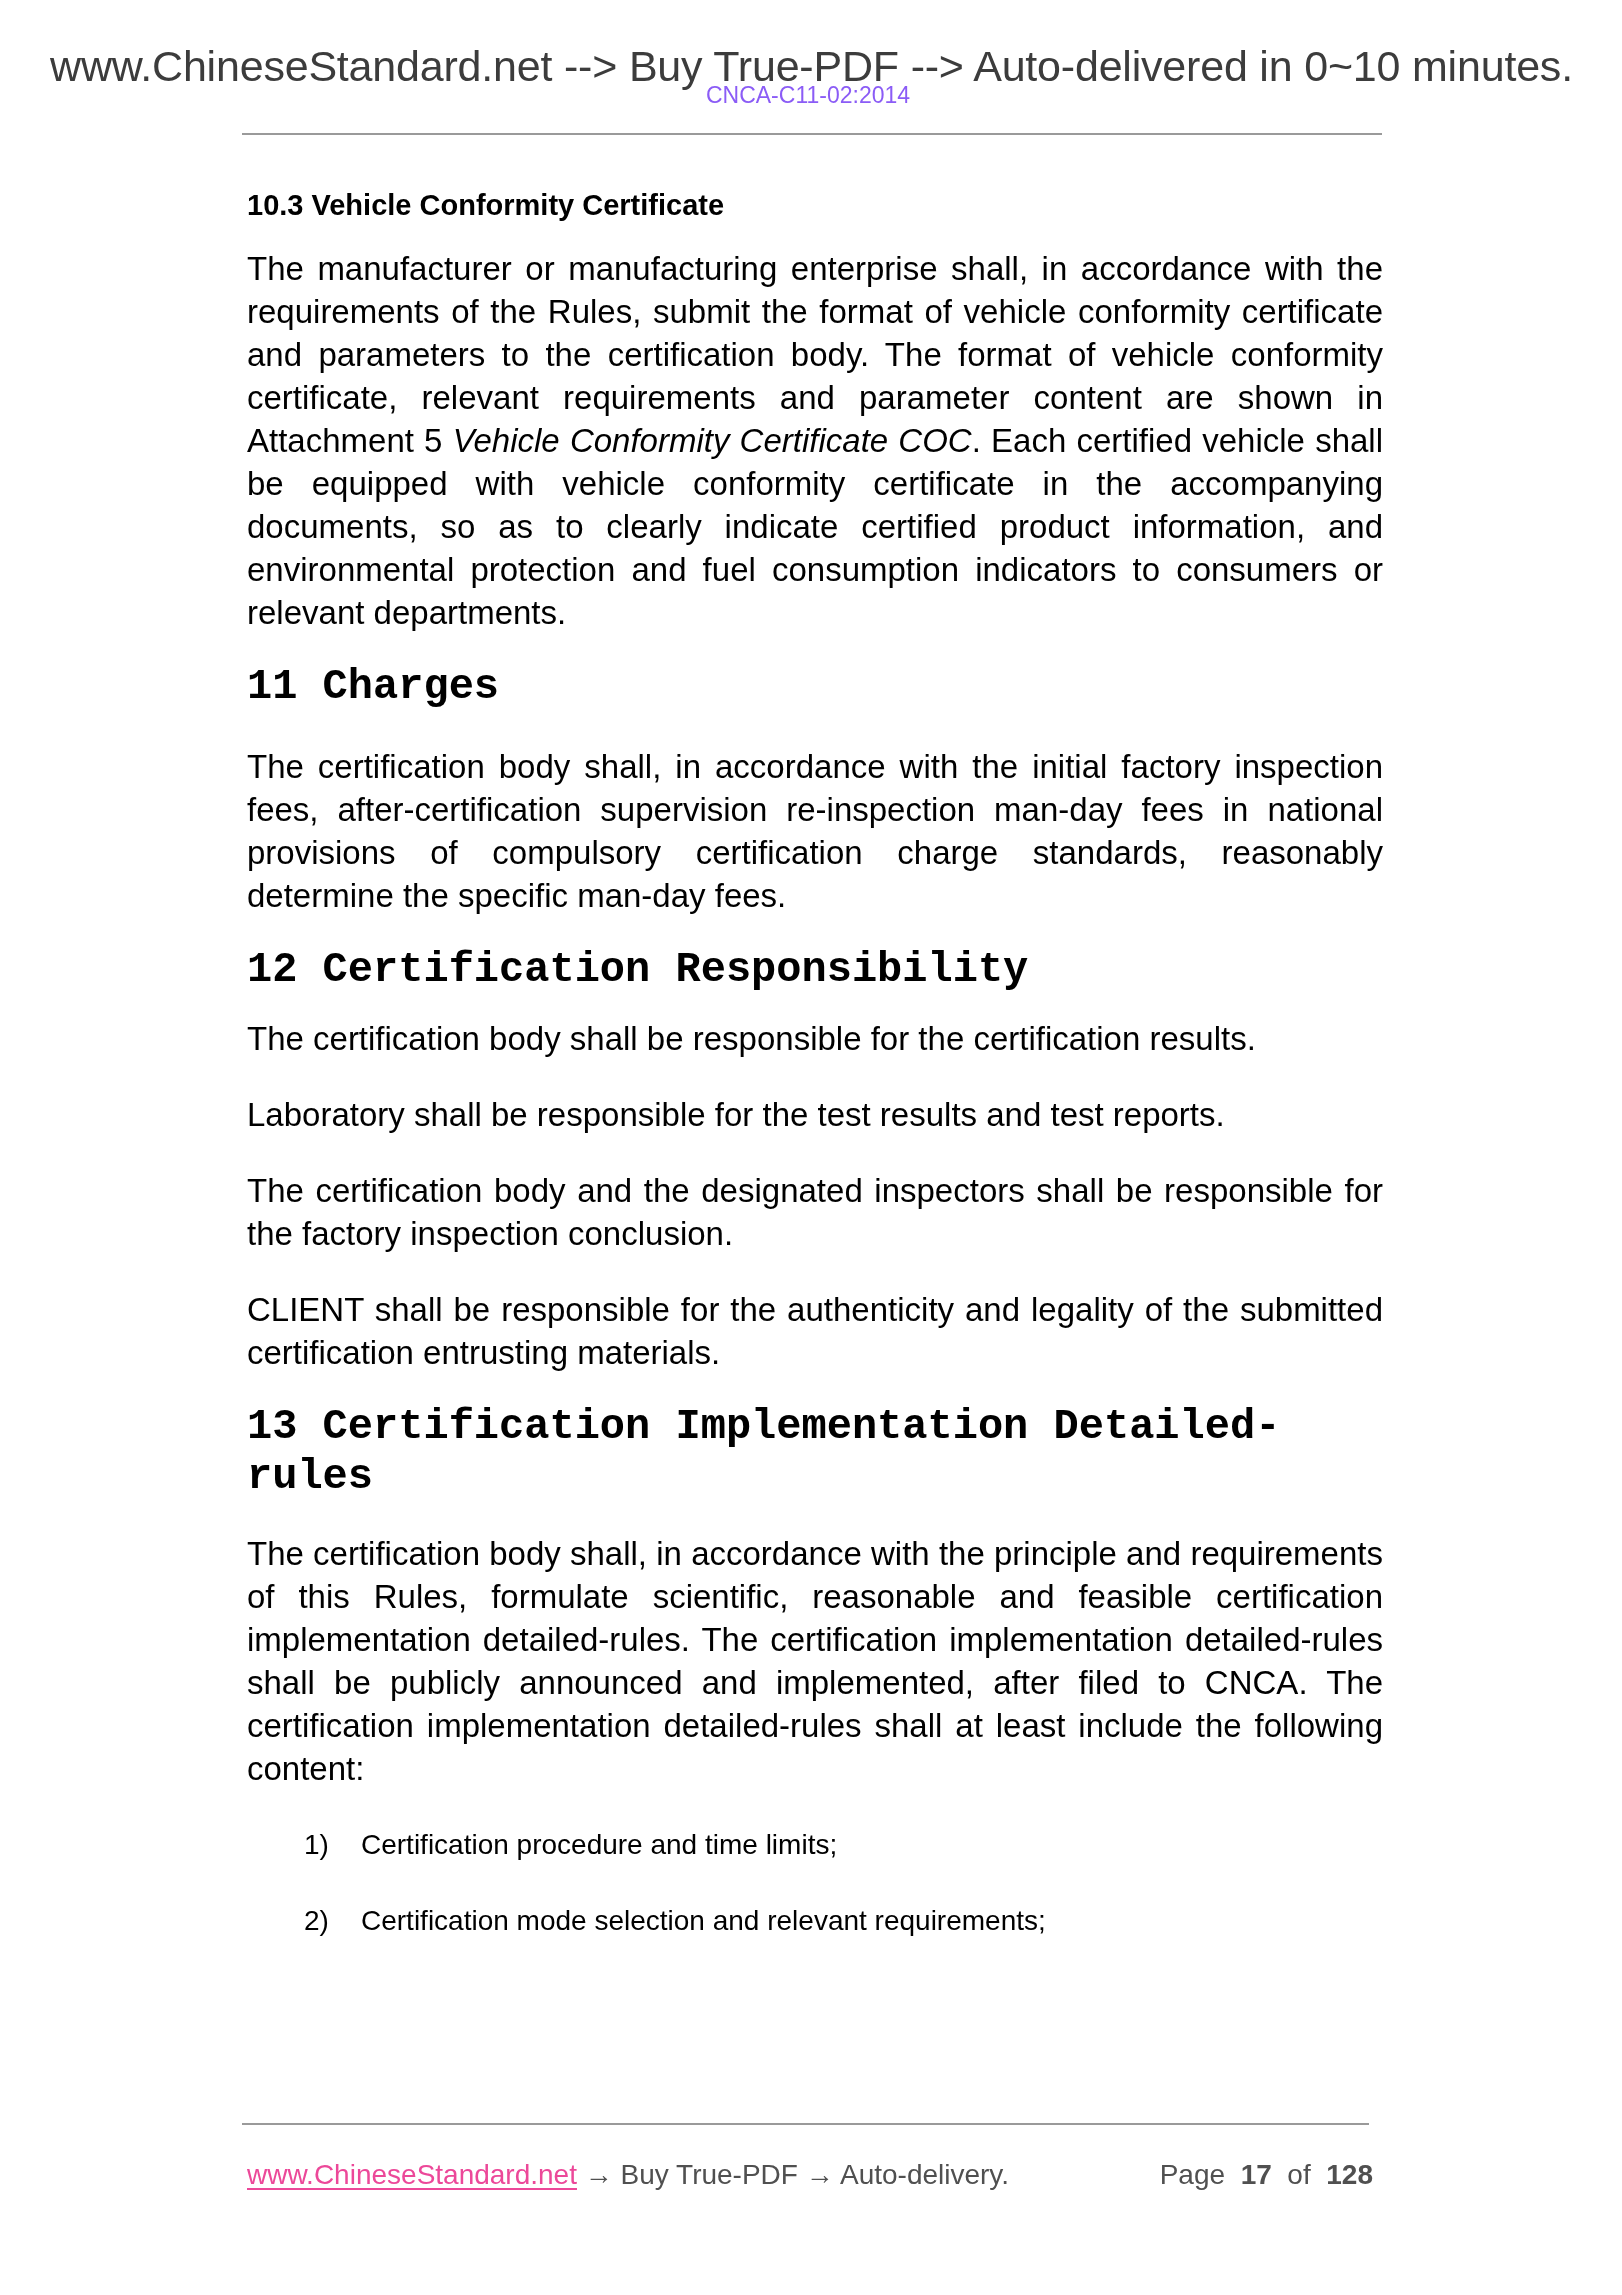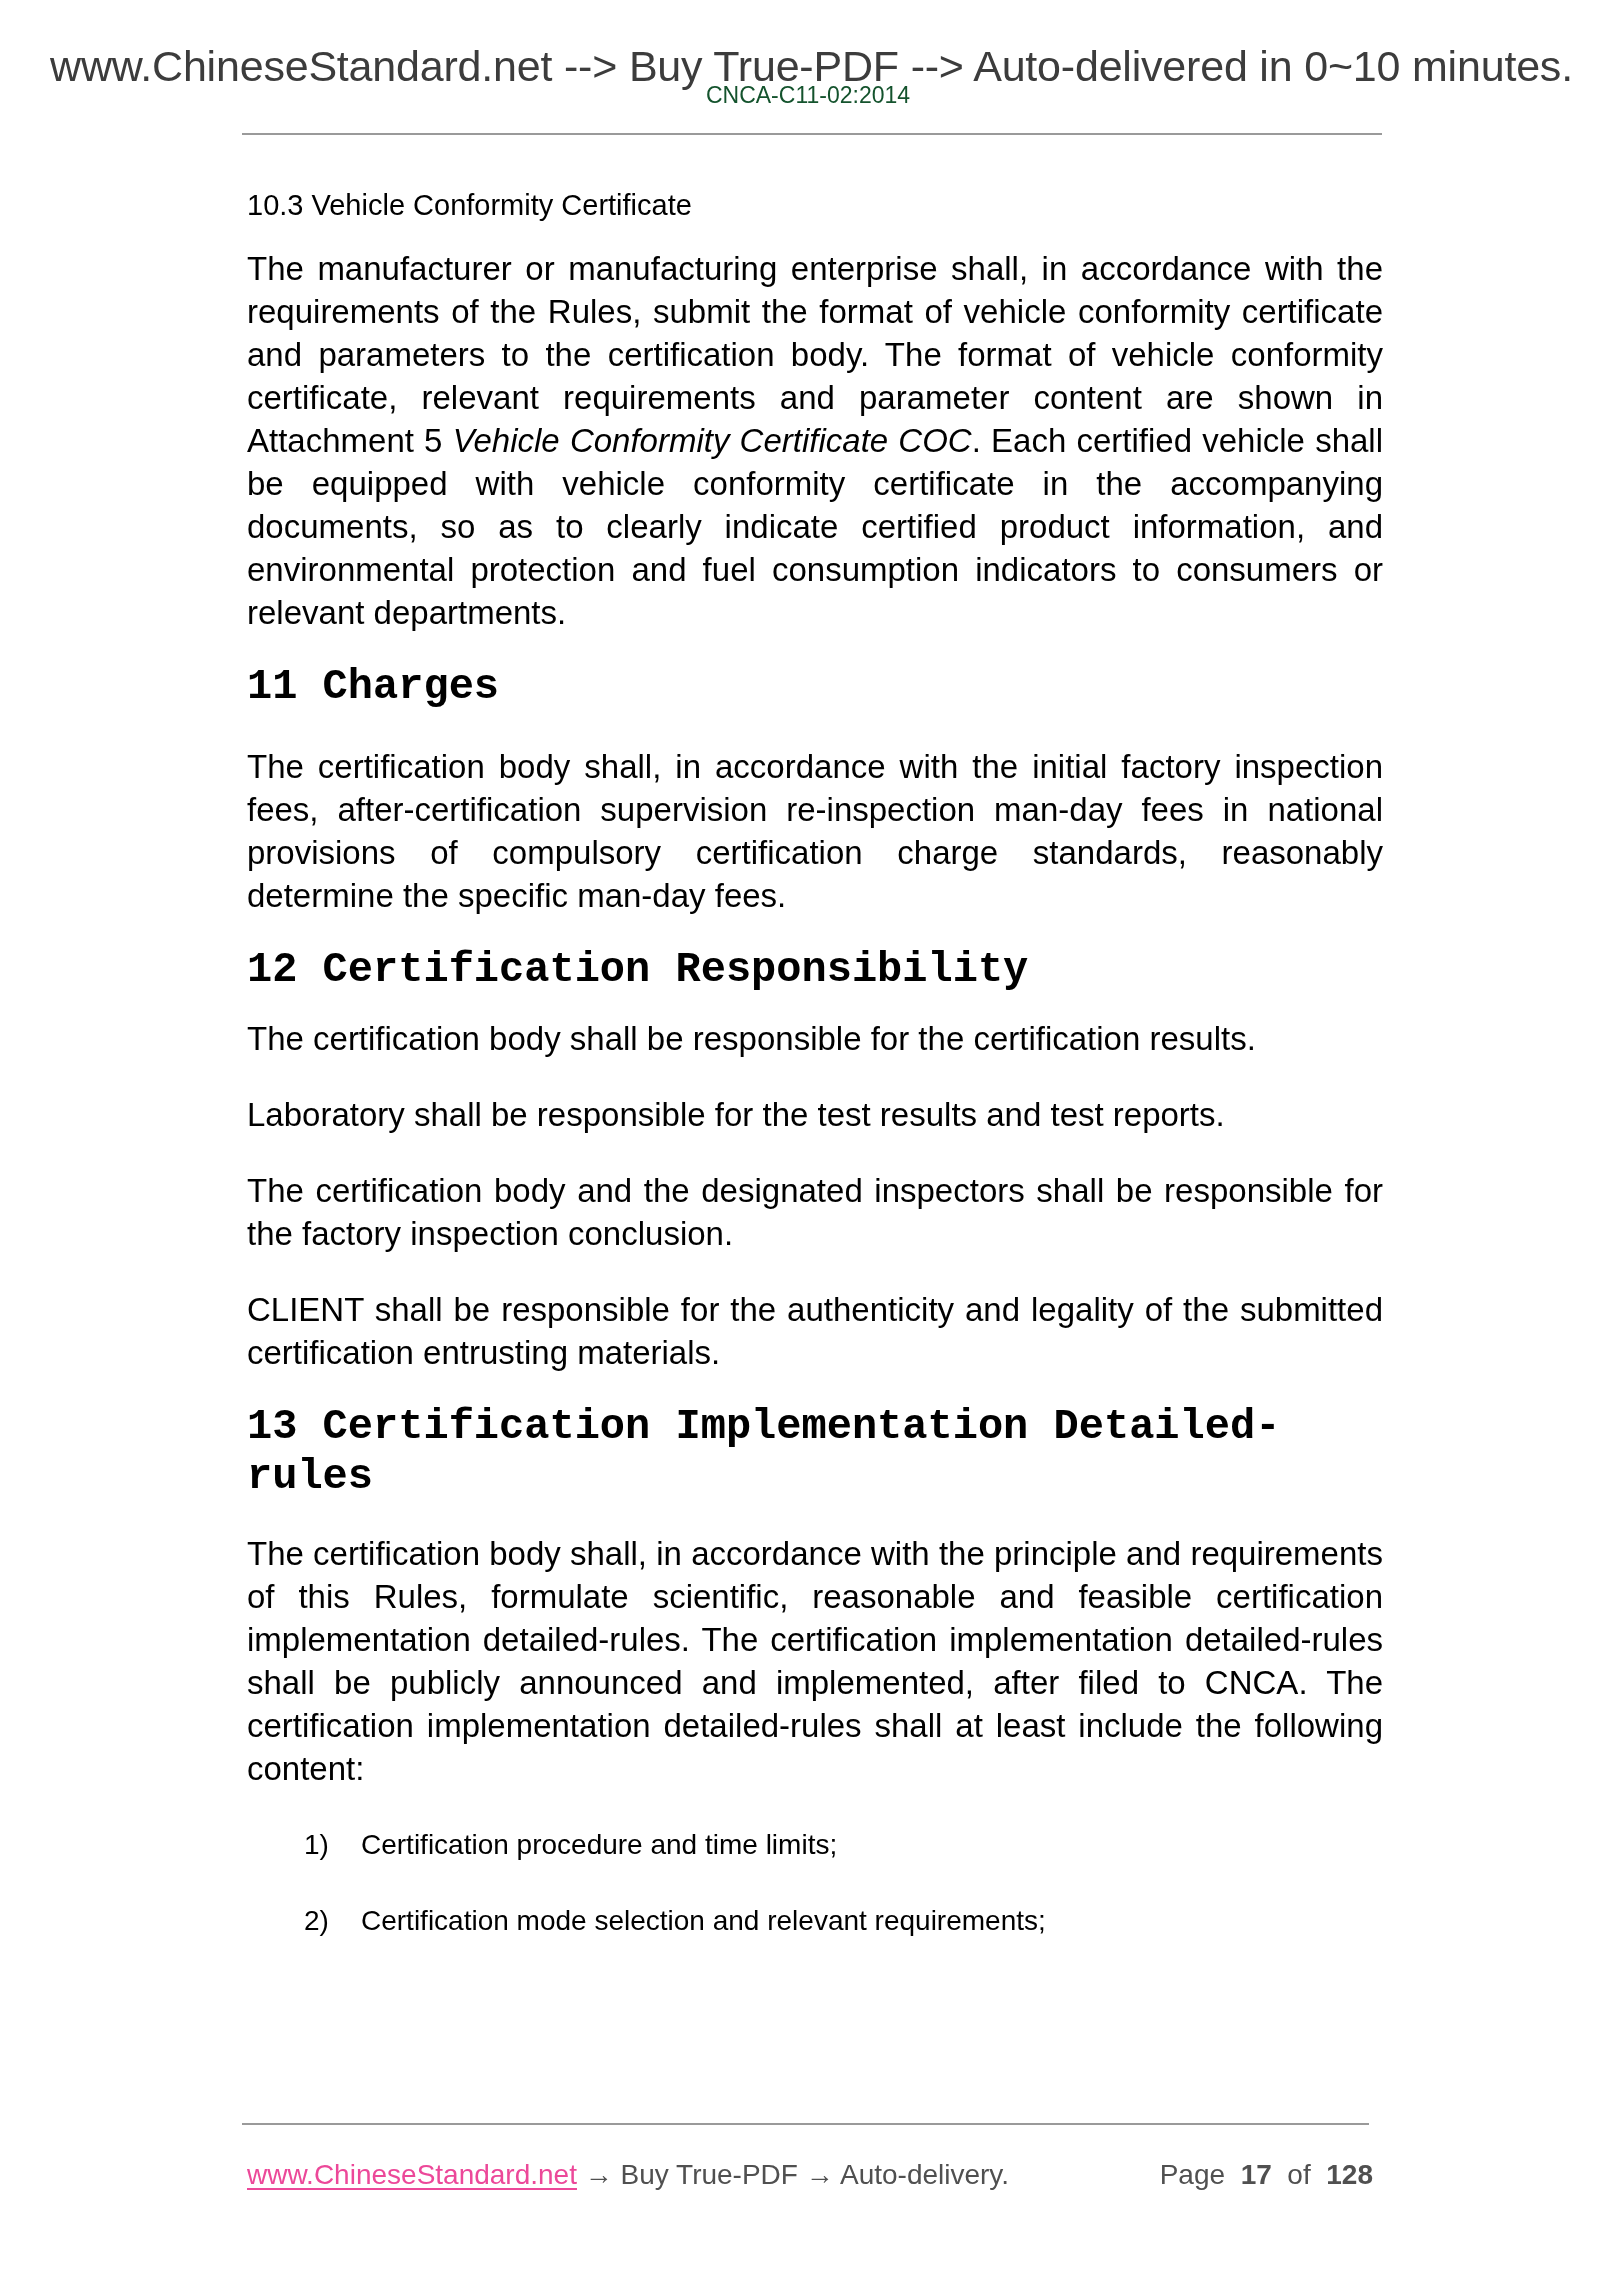--- a/index.html
+++ b/index.html
@@ -6,30 +6,30 @@
     body {
       width: 1623px; height: 2295px; position: relative; overflow: hidden;
       font-family: "Liberation Sans", sans-serif; color: #000;
     }
     .top-banner {
       position: absolute; left: 0; top: 48px; width: 1623px; text-align: center;
       font-size: 43px; color: #3c3c3c; line-height: 37px; letter-spacing: -0.2px;
     }
     .doc-code {
       position: absolute; left: 0; top: 83px; width: 1616px; text-align: center;
-      font-size: 23px; color: #14532d; line-height: 25px;
+      font-size: 23px; color: #8b5cf6; line-height: 25px;
     }
     .header-rule {
       position: absolute; left: 242px; top: 133px; width: 1140px; height: 1.7px; background: #9a9a9a;
     }
     .content {
       position: absolute; left: 247px; top: 185px; width: 1136px;
     }
     .sub-heading {
-      font-size: 29px; font-weight: normal; margin: 0; line-height: 40px;
+      font-size: 29px; font-weight: bold; margin: 0; line-height: 40px;
     }
     .section-heading {
       font-size: 42px; font-weight: bold; margin: 0; line-height: 50px; font-family: Liberation Mono, monospace;
     }
     .para {
       font-size: 33px; line-height: 43px; margin: 0; text-align: justify;
     }
     .para .it { font-style: italic; }
     .list { margin: 0; padding: 0; list-style: none; }
     .list-item { display: flex; font-size: 28px; line-height: 43px; }

